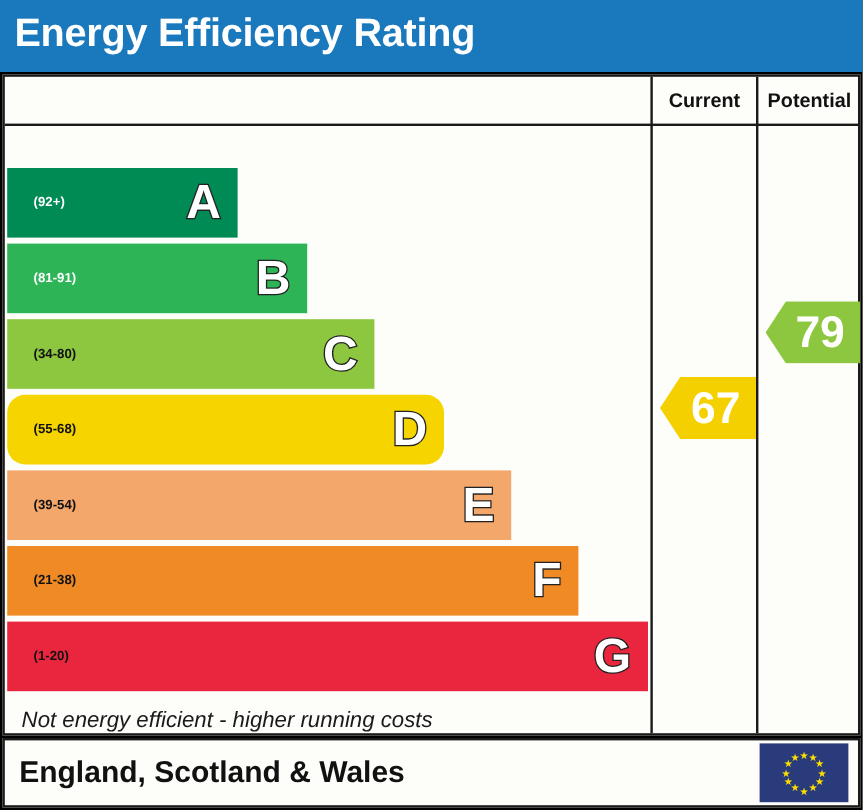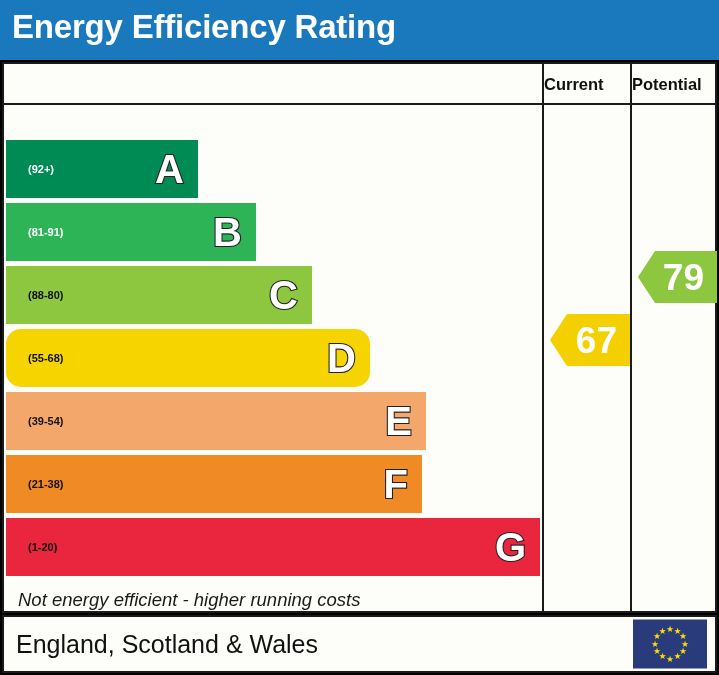--- a/index.html
+++ b/index.html
@@ -69,20 +69,21 @@
   .vsep.c1 { left: 538px; }
   .vsep.c2 { left: 626px; }
 
   .col-hdr {
     position: absolute;
     top: 8px;
     height: 24px;
     font-size: 16.5px;
     font-weight: bold;
     color: #111111;
+    text-align: center;
     line-height: 24px;
   }
   .col-hdr.current   { left: 540px; width: 86px; }
   .col-hdr.potential { left: 628px; width: 85px; }
 
   
   .caption {
     position: absolute;
     left: 14px;
     font-size: 18.5px;
@@ -150,21 +151,21 @@
     border: 2px solid #1a1a1a;
     box-sizing: border-box;
     background: #fdfdfa;
   }
   .footer-title {
     position: absolute;
     left: 12px;
     top: 50%;
     transform: translateY(-50%);
     font-size: 25px;
-    font-weight: normal;
+    font-weight: bold;
     color: #111111;
     white-space: nowrap;
   }
   .eu-directive {
     position: absolute;
     right: 92px;
     top: 50%;
     transform: translateY(-50%);
     font-size: 15.5px;
     color: #111111;
@@ -211,32 +212,32 @@
     <div id="bands-host">
         <div class="band" style="top: 76px; width: 192px; background: rgb(0, 138, 84);">
           <div class="band-range" style="color: rgb(255, 255, 255);">(92+)</div>
           <div class="band-letter">A</div>
         </div>
         <div class="band" style="top: 139px; width: 250px; background: rgb(45, 180, 87);">
           <div class="band-range" style="color: rgb(255, 255, 255);">(81-91)</div>
           <div class="band-letter">B</div>
         </div>
         <div class="band" style="top: 202px; width: 306px; background: rgb(141, 198, 63);">
-          <div class="band-range" style="color: rgb(17, 17, 17);">(88-80)</div>
+          <div class="band-range" style="color: rgb(17, 17, 17);">(34-80)</div>
           <div class="band-letter">C</div>
         </div>
         <div class="band" style="top: 265px; width: 364px; background: rgb(245, 212, 0); border-radius: 15px;">
           <div class="band-range" style="color: rgb(17, 17, 17);">(55-68)</div>
           <div class="band-letter">D</div>
         </div>
         <div class="band" style="top: 328px; width: 420px; background: rgb(244, 167, 106); padding-left: 28px;">
           <div class="band-range" style="color: rgb(17, 17, 17);">(39-54)</div>
           <div class="band-letter">E</div>
         </div>
-        <div class="band" style="top: 391px; width: 416px; background: rgb(240, 138, 36); padding-left: 19px;">
+        <div class="band" style="top: 391px; width: 476px; background: rgb(240, 138, 36); padding-left: 19px;">
           <div class="band-range" style="color: rgb(17, 17, 17);">(21-38)</div>
           <div class="band-letter">F</div>
         </div>
         <div class="band" style="top: 454px; width: 534px; background: rgb(233, 38, 62);">
           <div class="band-range" style="color: rgb(17, 17, 17);">(1-20)</div>
           <div class="band-letter">G</div>
         </div>
       </div>
     <div id="ratings-host">
         <div class="rating" style="left: 546px; top: 250px; width: 80px; background: rgb(245, 208, 0);">

